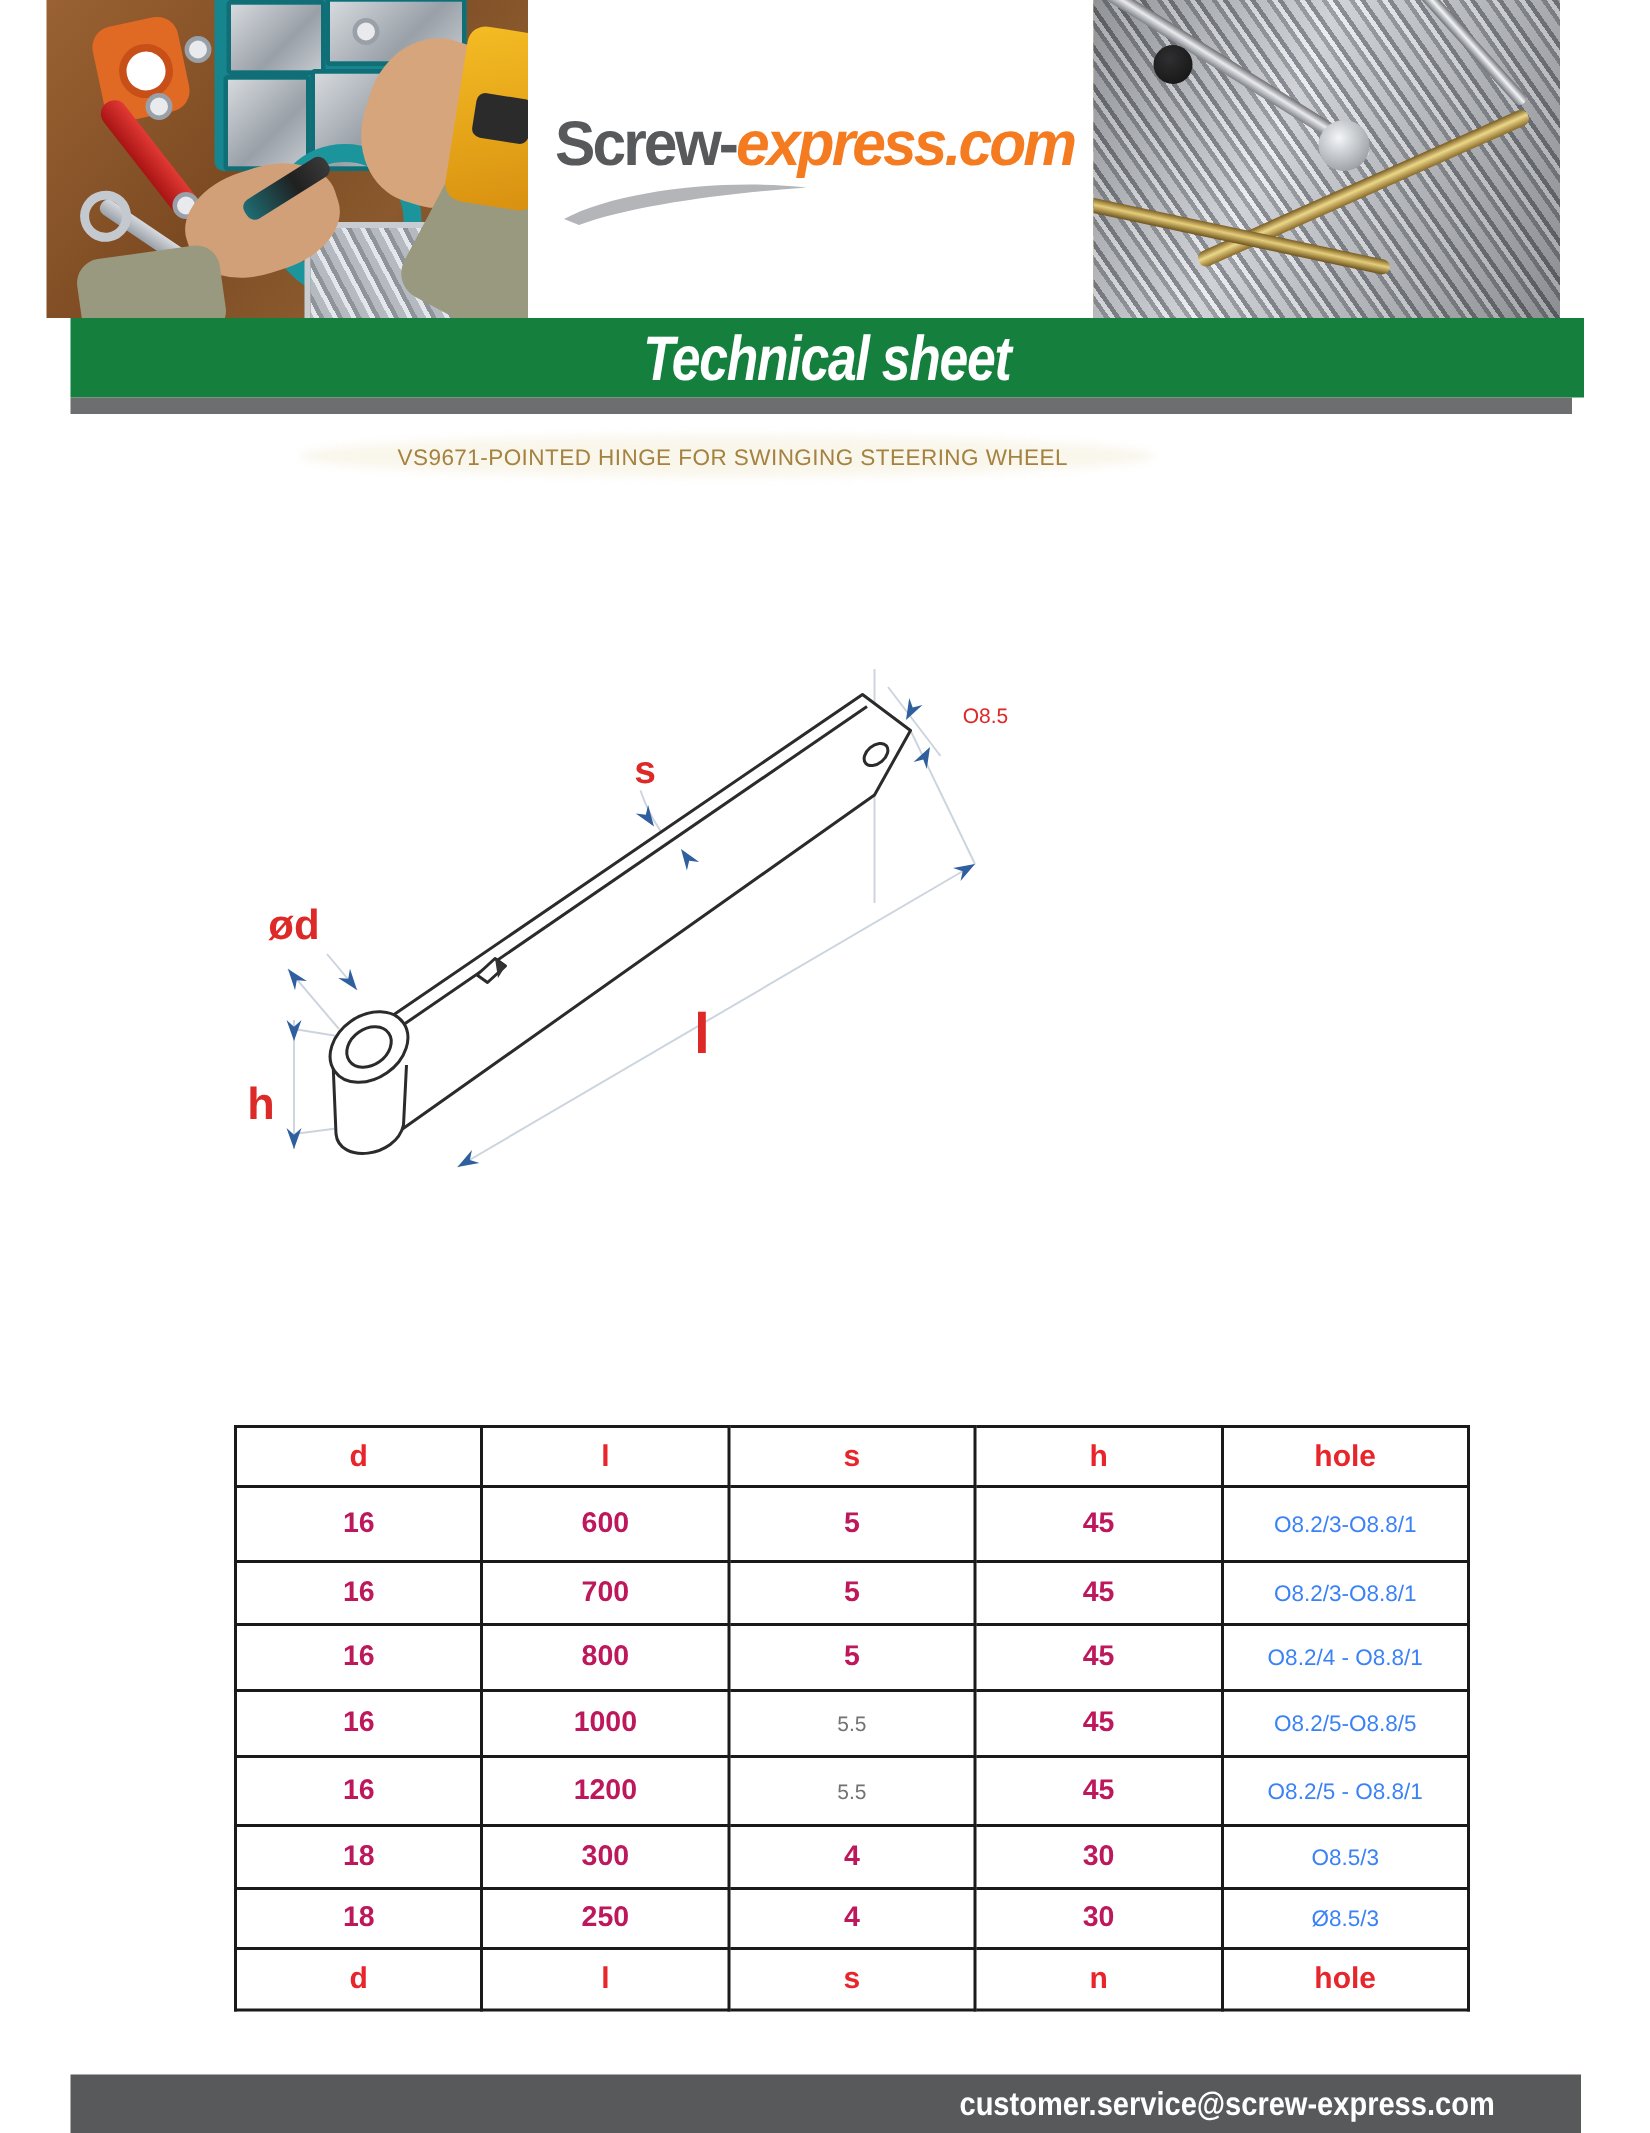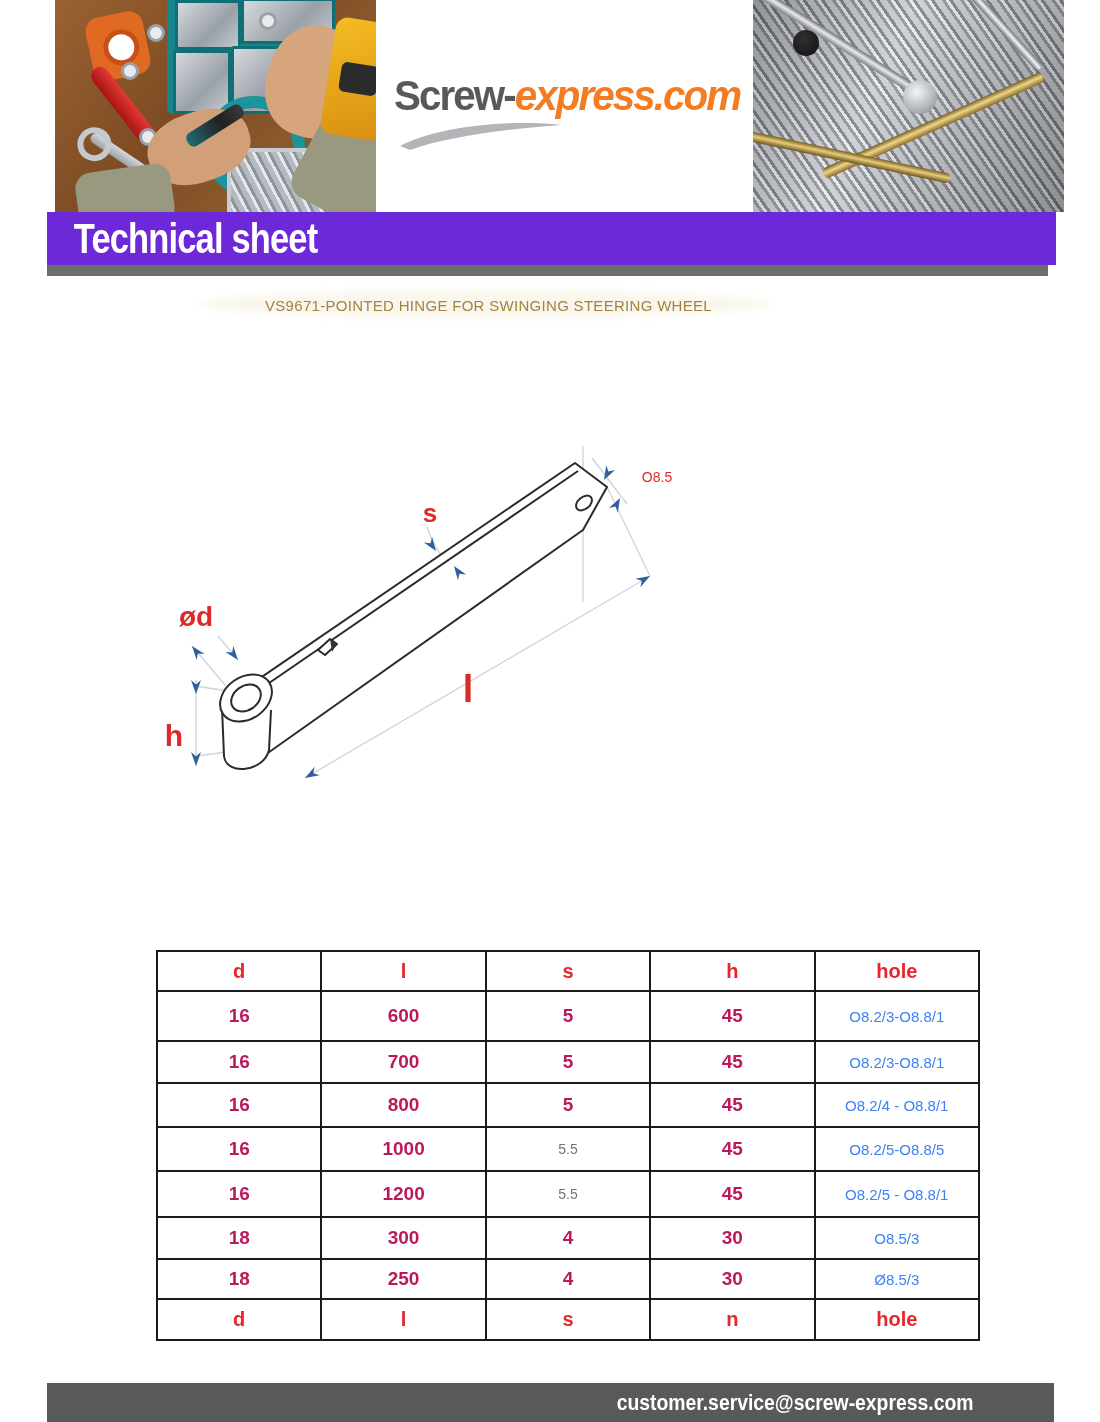--- a/index.html
+++ b/index.html
@@ -1,21 +1,21 @@
 <!DOCTYPE html>
 <html><head>
 <meta charset="utf-8">
 <style>
   html,body{margin:0;padding:0;}
   body{
     width:1100px;height:1422px;position:relative;background:#ffffff;
     font-family:"Liberation Sans",sans-serif;overflow:hidden;
   }
   
-  .header{position:absolute;left:55px;top:0;width:1009px;height:212px;display:flex;align-items:flex-end;}
+  .header{position:absolute;left:31px;top:0;width:1009px;height:212px;display:flex;align-items:flex-end;}
   .photo{position:relative;overflow:hidden;}
   .photo-left{width:321px;height:212px;background:linear-gradient(130deg,#9a6233 0%,#7c4a22 45%,#8a5a2e 70%,#6e3f1f 100%);}
   .photo-right{width:311px;height:212px;
     background:
       linear-gradient(115deg,rgba(0,0,0,.28),rgba(255,255,255,.12) 40%,rgba(0,0,0,.3)),
       repeating-linear-gradient(55deg,#c9ccd1 0 6px,#8e9398 6px 9px,#e8eaee 9px 12px,#7b7f86 12px 15px),
       repeating-linear-gradient(-35deg,#b28a3e 0 10px,#dec06a 10px 16px,#826028 16px 23px);
   }
   .logo-zone{width:377px;height:212px;background:#fff;position:relative;}
   .logo-text{position:absolute;left:18px;top:72px;white-space:nowrap;
@@ -40,38 +40,38 @@
   .tool-pen{left:128px;top:118px;width:64px;height:15px;background:linear-gradient(90deg,#1e6d74,#202020 60%,#3a3a3a);border-radius:6px;transform:rotate(-32deg);}
   .sleeve2{left:22px;top:168px;width:96px;height:60px;background:#99997f;border-radius:16px;transform:rotate(-8deg);}
   .screwdriver{left:22px;top:96px;width:92px;height:18px;background:linear-gradient(180deg,#e23a34,#a81414);border-radius:9px;transform:rotate(52deg);}
   .wrench{left:30px;top:152px;width:78px;height:11px;background:linear-gradient(180deg,#d7dade,#9aa0a8);border-radius:5px;transform:rotate(34deg);}
   .wrench:after{content:"";position:absolute;left:-10px;top:-6px;width:22px;height:22px;border-radius:50%;border:6px solid #c4c9cf;background:transparent;}
   .washer{width:12px;height:12px;border-radius:50%;background:#e8eaee;border:3px solid #9aa0a8;}
   .yellowtool{right:-14px;top:20px;width:62px;height:118px;background:linear-gradient(160deg,#f4bc24,#d89010);border-radius:12px;transform:rotate(9deg);}
   .yellowtool:after{content:"";position:absolute;left:12px;top:44px;width:38px;height:30px;background:#2b2b2b;border-radius:6px;}
   .rod{position:absolute;border-radius:5px;}
   
-  .banner{position:absolute;left:47px;top:212px;width:1009px;height:53px;background:#6d28d9;text-align:left;}
+  .banner{position:absolute;left:47px;top:212px;width:1009px;height:53px;background:#15803d;text-align:center;font-style:italic;}
   .banner-text{display:inline-block;color:#fff;font-weight:bold;font-size:42px;line-height:53px;
     letter-spacing:-1px;transform:scaleX(.82);transform-origin:center;}
   .gray-bar{position:absolute;left:47px;top:265px;width:1001px;height:11px;background:#6c6e70;}
   
   .title-glow{position:absolute;left:200px;top:290px;width:570px;height:28px;background:#f3ecd6;opacity:.45;border-radius:50%;filter:blur(3px);}
   .product-title{position:absolute;left:265px;top:297px;font-size:15px;color:#a5823f;letter-spacing:.3px;text-align:center;}
   
   .drawing{position:absolute;left:130px;top:430px;}
   
   .spec-table{position:absolute;left:156px;top:950px;width:824px;border-collapse:collapse;table-layout:fixed;}
   .spec-table td{border:2px solid #1a1a1a;text-align:center;vertical-align:middle;padding:0;}
   .hdr{color:#e8252b;font-weight:bold;font-size:20px;}
   .num{color:#be185d;font-weight:bold;font-size:19px;}
   .small{color:#737373;font-weight:normal;font-size:14px;}
   .hole{color:#3b82f6;font-weight:normal;font-size:15px;}
   
-  .footer-bar{position:absolute;left:47px;top:1383px;width:1007px;height:39px;background:#58595b;text-align:right;padding-right:81px;box-sizing:border-box;}
+  .footer-bar{position:absolute;left:47px;top:1383px;width:1007px;height:39px;background:#58595b;text-align:right;padding-right:58px;box-sizing:border-box;}
   .footer-text{display:inline-block;color:#fff;font-weight:bold;font-size:22px;line-height:39px;transform:scaleX(.88);transform-origin:right;}
 </style>
 </head>
 <body>
 
 <div class="header">
 
   <div class="photo photo-left">
     <div class="shp tealbox"></div>
     <div class="shp comp" style="left:120px;top:0;width:60px;height:44px;"></div>

